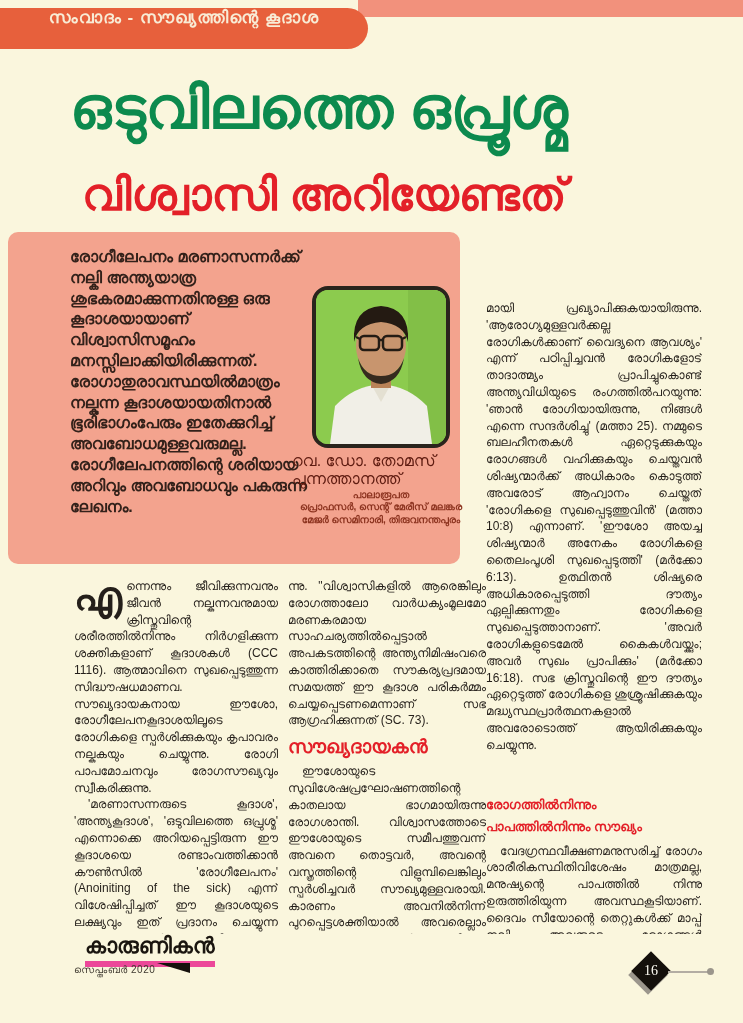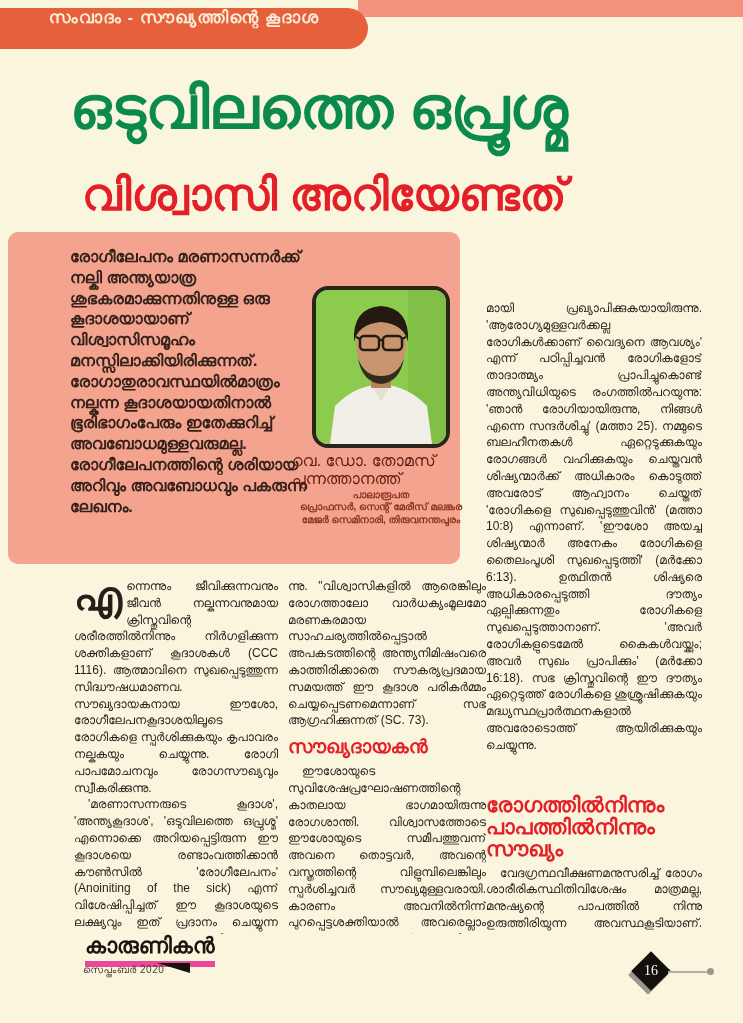--- a/index.html
+++ b/index.html
@@ -40,26 +40,26 @@
   
   .col { position:absolute; font-size:12px; line-height:16.8px; color:#241f1a;
     text-align:justify; overflow:hidden; }
   .col1 { top:578px; left:74px;  width:204px; height:356px; }
   .col2 { top:578px; left:288px; width:198px; height:356px; }
   .col3 { top:300px; left:486px; width:216px; height:634px; }
   .col p.ind { text-indent:14px; }
   .dropcap { float:left; font-size:40px; line-height:32px; font-weight:bold; padding:2px 4px 0 0; color:#241f1a; }
   .red-head { color:#e32028; font-weight:bold; font-size:19px; line-height:22px;
     margin:7px 0 5px 0; text-align:left; }
-  .red-head.small { font-size:21px;margin-top:40px; }
+  .red-head.small { font-size:13px;margin-top:40px; }
 
   
   .mag-name { position:absolute; top:933px; left:85px; font-size:22px; font-weight:bold;
     color:#1a150f; padding-bottom:2px; border-bottom:6px solid #ec4899; }
-  .issue { position:absolute; top:964px; left:83px; font-size:10px; color:#3f3a30; letter-spacing:0.5px; }
+  .issue { position:absolute; top:964px; left:74px; font-size:10px; color:#3f3a30; letter-spacing:0.5px; }
   .flag-triangle { position:absolute; top:963px; left:157px; width:0; height:0;
     border-top:10px solid #15110c; border-left:33px solid transparent; }
 
   
   .diamond-shadow { position:absolute; top:961px; left:634px; width:28px; height:28px;
     background:#9b968c; transform:rotate(45deg); }
   .diamond { position:absolute; top:957px; left:637px; width:28px; height:28px;
     background:#14100b; transform:rotate(45deg); display:flex; align-items:center; justify-content:center; }
   .diamond span { transform:rotate(-45deg); color:#fffdf4; font-family:"Liberation Serif",serif; font-size:14px; }
   .num-line { position:absolute; top:971px; left:668px; width:42px; height:2px; background:#b3ada3; }

